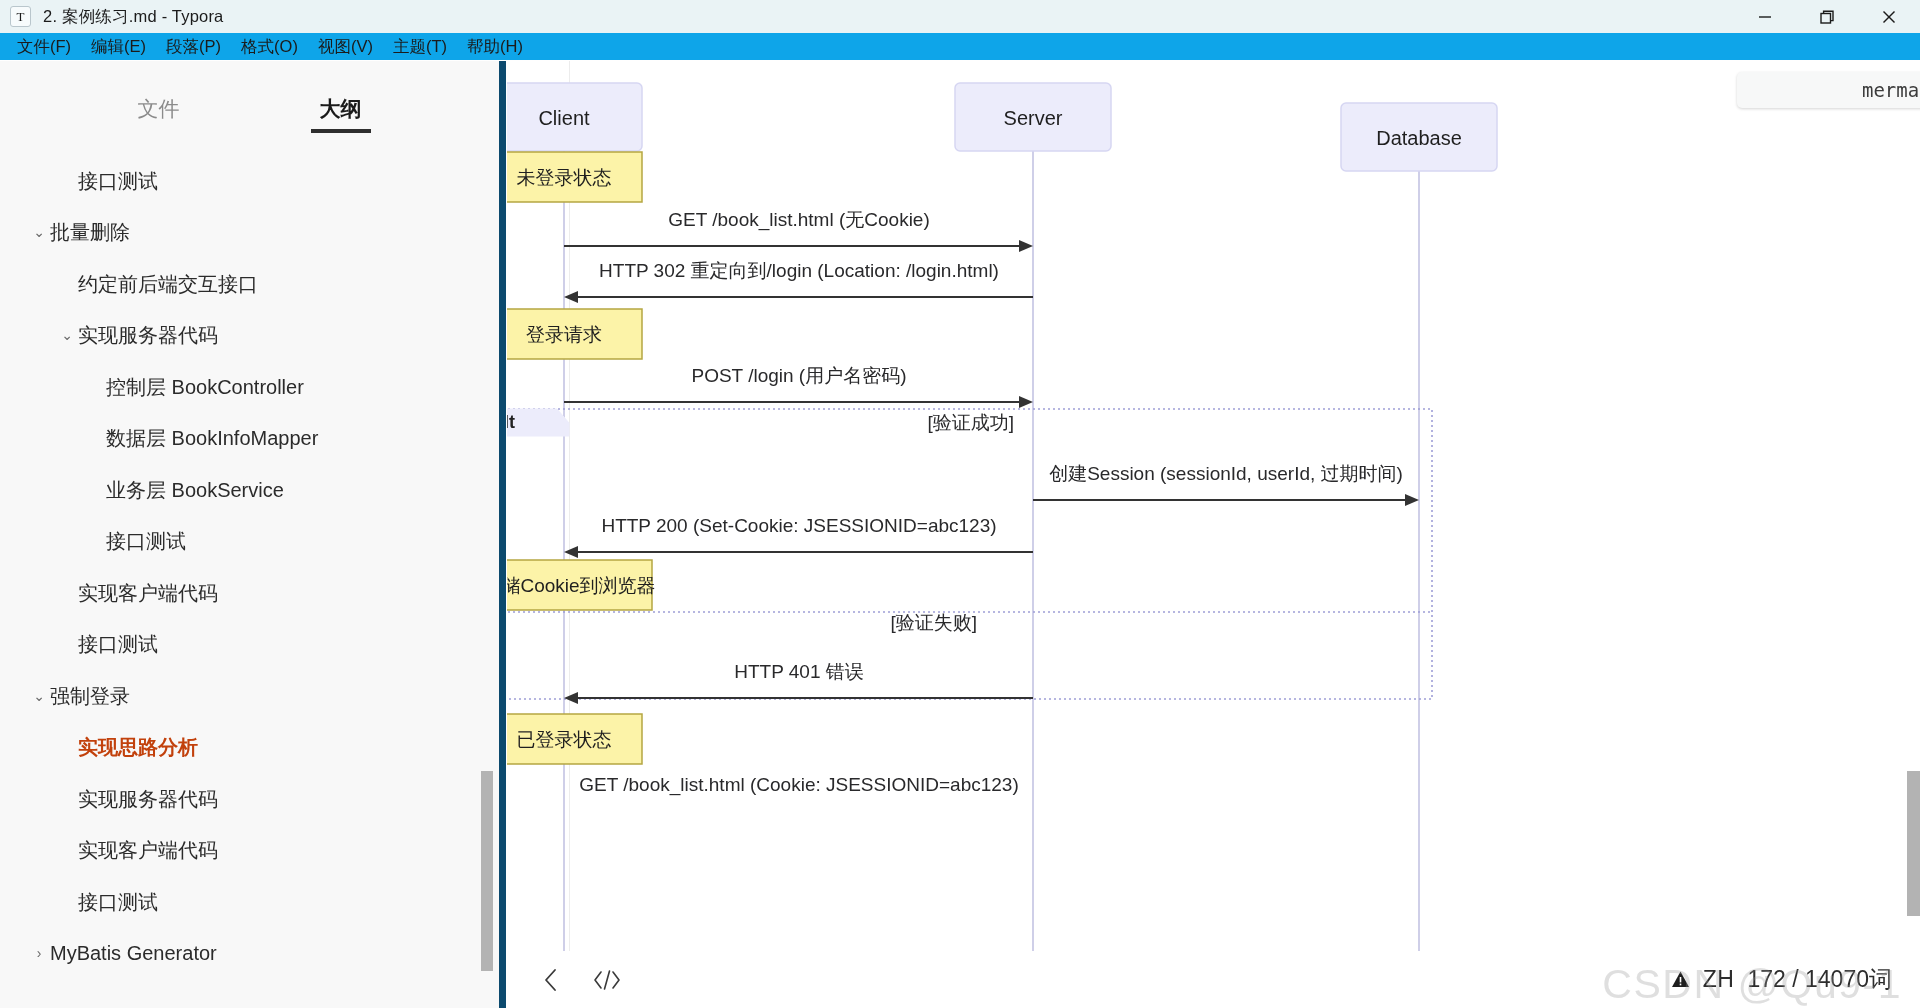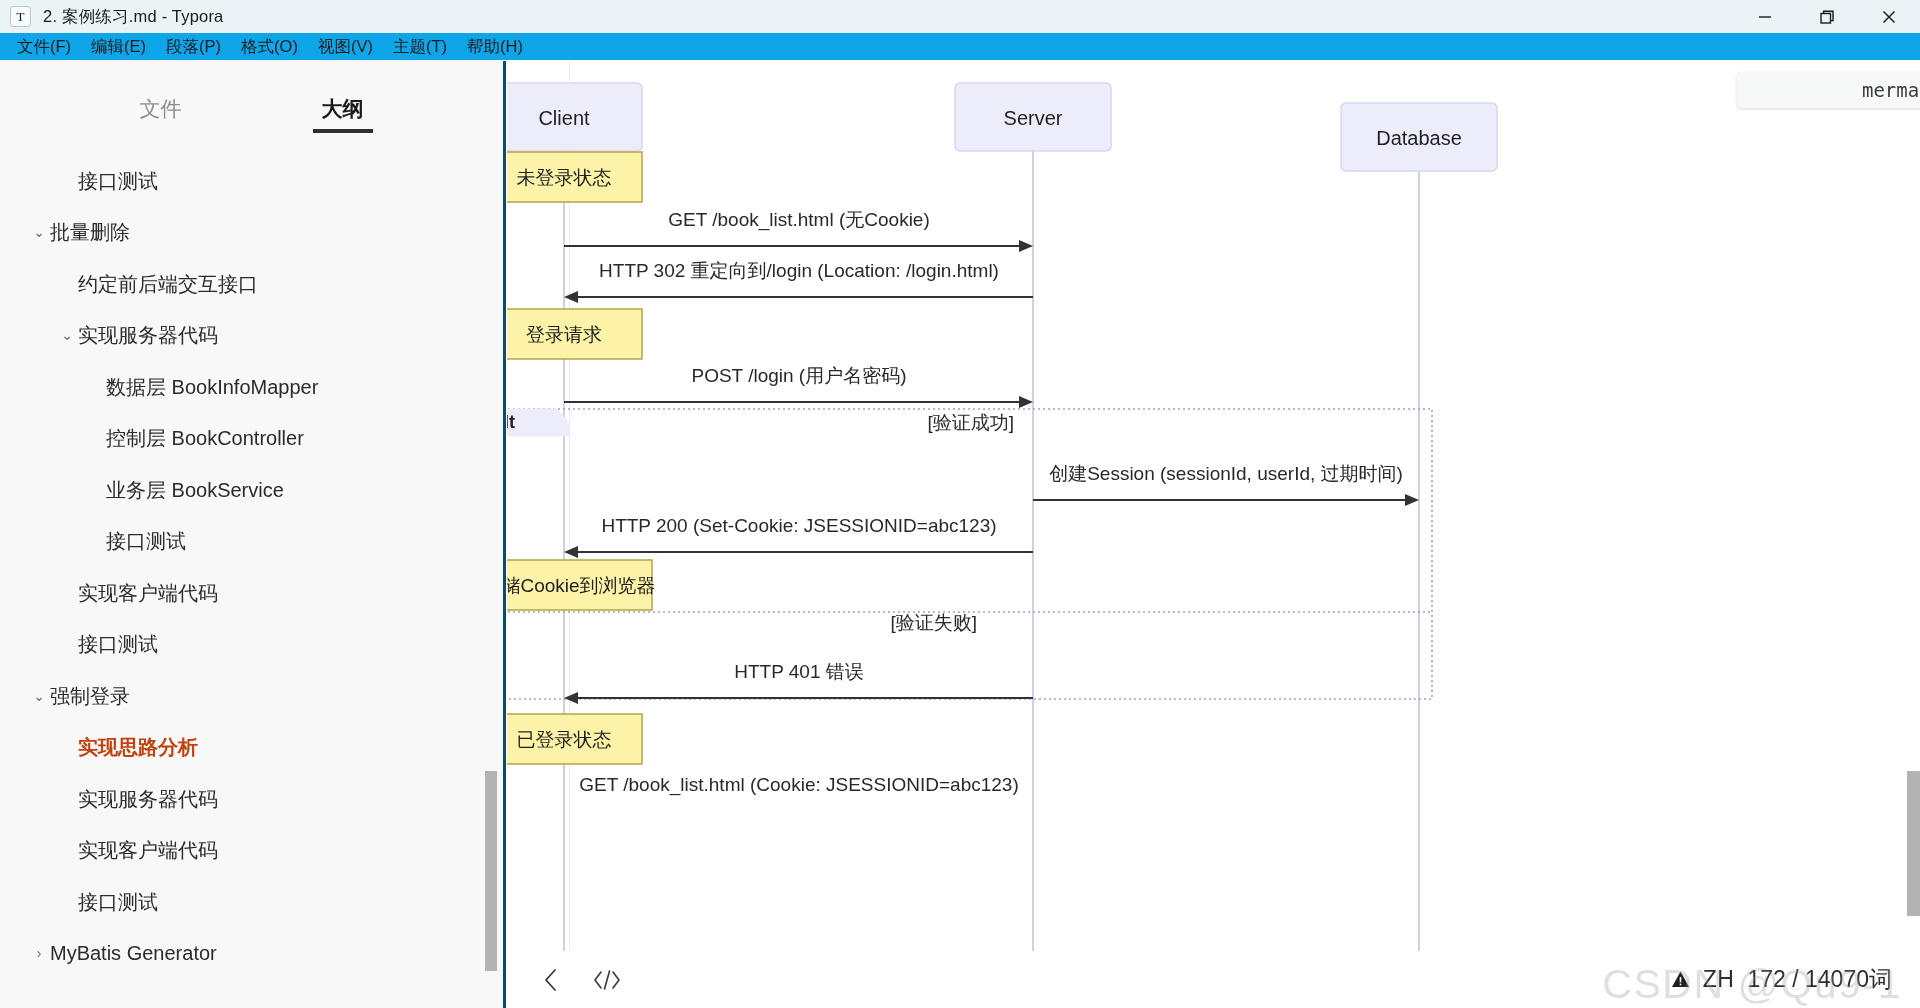--- a/index.html
+++ b/index.html
@@ -51,21 +51,21 @@
   
   .workspace {
     position: absolute; top: 61px; left: 0; width: 1920px; height: 947px;
     background: #ffffff;
   }
 
   
   .sidebar {
     position: absolute; top: 0; left: 0; width: 506px; height: 947px;
     background: #f8f8f8;
-    border-right: 3px solid #0c4a6e;
+    border-right: 7px solid #0c4a6e;
   }
   .side-tabs {
     display: flex; align-items: flex-end; justify-content: center;
     gap: 140px;
     height: 72px; padding-top: 22px;
   }
   .side-tab {
     font-size: 21px; color: #8b8b8b; position: relative;
     padding-bottom: 10px;
   }
@@ -231,25 +231,25 @@
       <div class="outline-row lvl1">
         <span class="caret empty"></span>
         <span class="olabel">约定前后端交互接口</span>
       </div>
       <div class="outline-row lvl1">
         <span class="caret">⌄</span>
         <span class="olabel">实现服务器代码</span>
       </div>
       <div class="outline-row lvl2">
         <span class="caret empty"></span>
+        <span class="olabel">控制层 BookController</span>
+      </div>
+      <div class="outline-row lvl2">
+        <span class="caret empty"></span>
         <span class="olabel">数据层 BookInfoMapper</span>
-      </div>
-      <div class="outline-row lvl2">
-        <span class="caret empty"></span>
-        <span class="olabel">控制层 BookController</span>
       </div>
       <div class="outline-row lvl2">
         <span class="caret empty"></span>
         <span class="olabel">业务层 BookService</span>
       </div>
       <div class="outline-row lvl2">
         <span class="caret empty"></span>
         <span class="olabel">接口测试</span>
       </div>
       <div class="outline-row lvl1">

